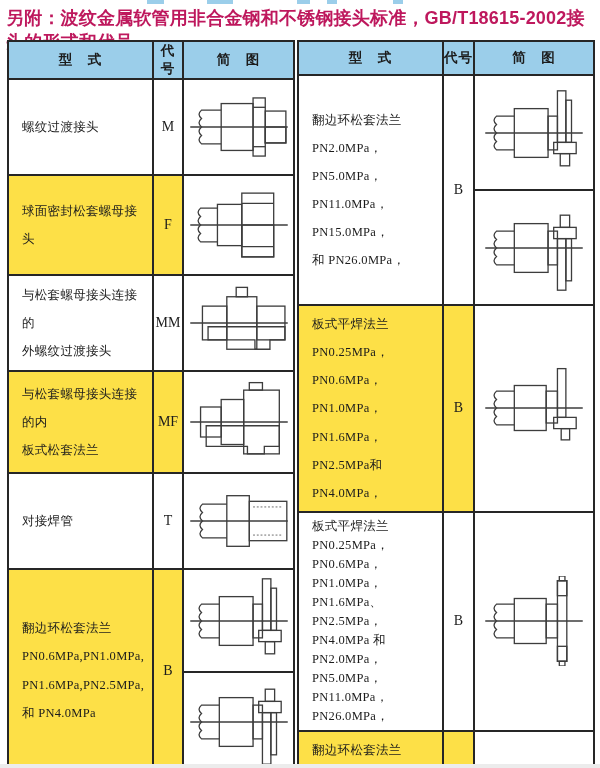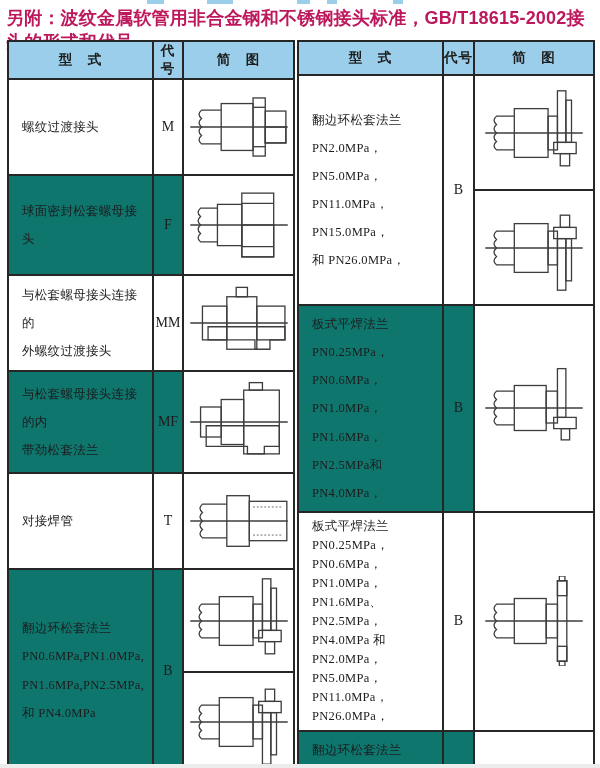--- a/index.html
+++ b/index.html
@@ -27,21 +27,21 @@
     letter-spacing:1px;text-align:center;height:32px;
   }
   .type-cell{text-align:left;}
   .type-text{
     padding:4px 4px 4px 13px;font-size:12.5px;line-height:2.25;
     white-space:pre-line;letter-spacing:0.3px;
   }
   .lh-tight .type-text{line-height:1.52;}
   .code-cell{text-align:center;font-size:14px;}
   .diag-cell{text-align:center;background:#fff;}
-  .yellow{background:#0f766e;}
+  .yellow{background:#fde047;}
   .diag-svg{width:104px;height:90px;display:block;margin:2px auto;}
   .diag-svg *{stroke:#3d3d3d;fill:none;stroke-width:1.4;}
   .defs-holder{position:absolute;width:0;height:0;overflow:hidden;}
 </style>
 </head>
 <body>
 
 <svg class="defs-holder" xmlns="http://www.w3.org/2000/svg" aria-hidden="true">
   <defs>
     <pattern id="hatch" width="4.5" height="4.5" patternUnits="userSpaceOnUse" patternTransform="rotate(45)">
@@ -203,21 +203,21 @@
     <td class="code-cell">MM</td>
     <td class="diag-cell">
       <svg class="diag-svg" viewBox="0 0 110 96">
             <use href="#g-mm"></use>
           </svg>
     </td>
   </tr>
   <tr style="height:102px">
     <td class="type-cell yellow">
           <div class="type-text">与松套螺母接头连接的内
-带劲松套法兰</div>
+板式松套法兰</div>
         </td>
     <td class="code-cell yellow">MF</td>
     <td class="diag-cell">
       <svg class="diag-svg" viewBox="0 0 110 96">
             <use href="#g-mf"></use>
           </svg>
     </td>
   </tr>
   <tr style="height:95px">
     <td class="type-cell">

